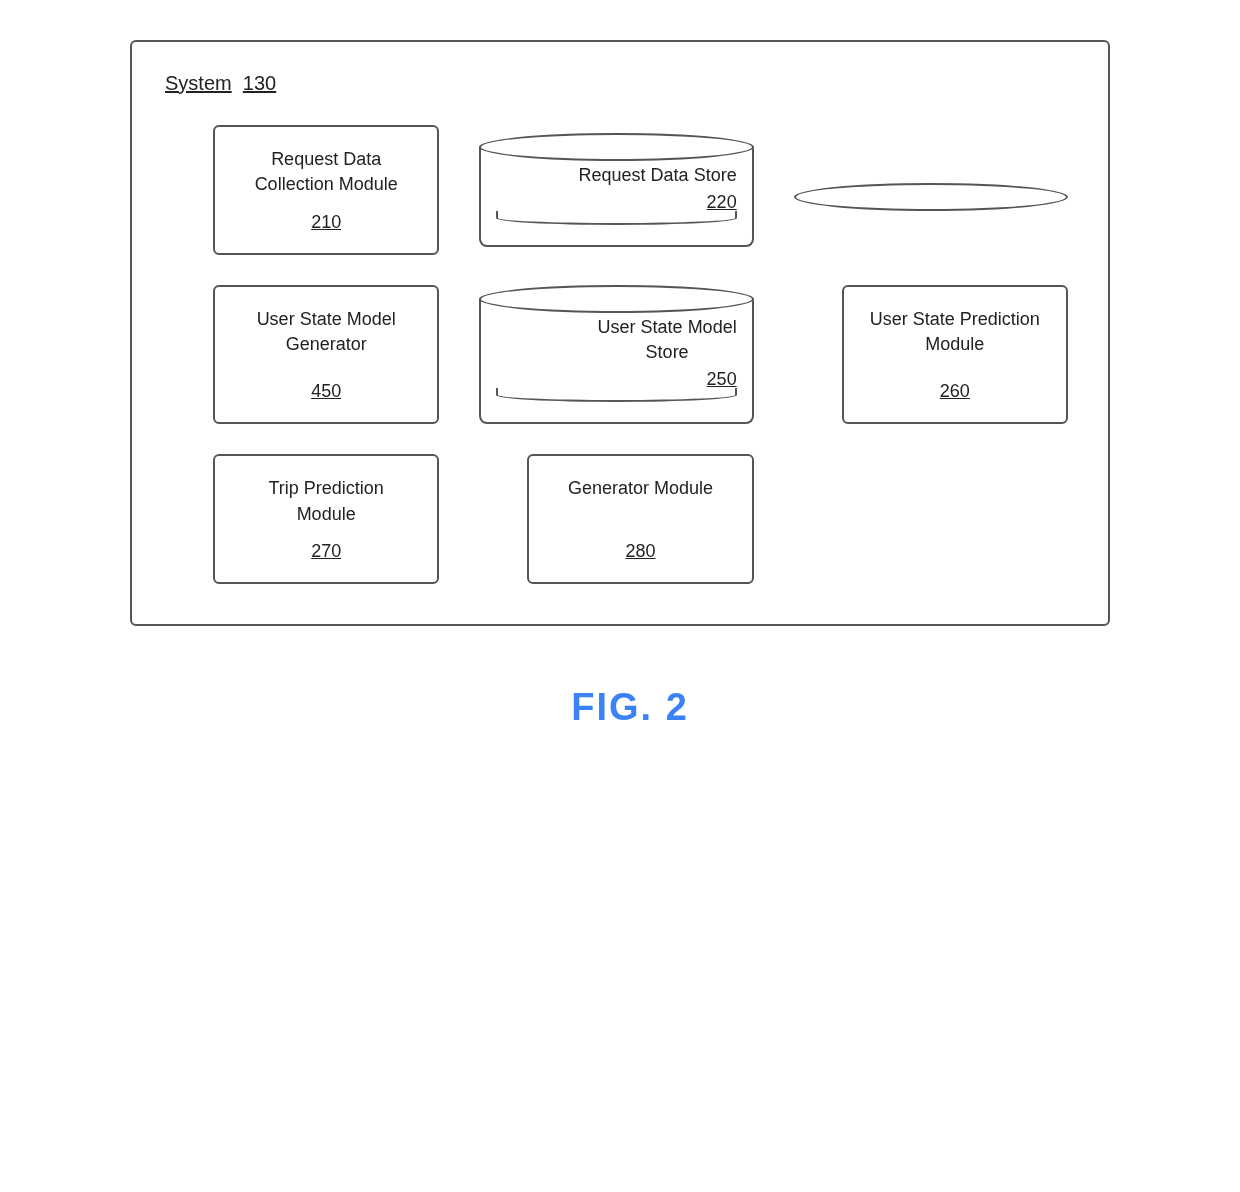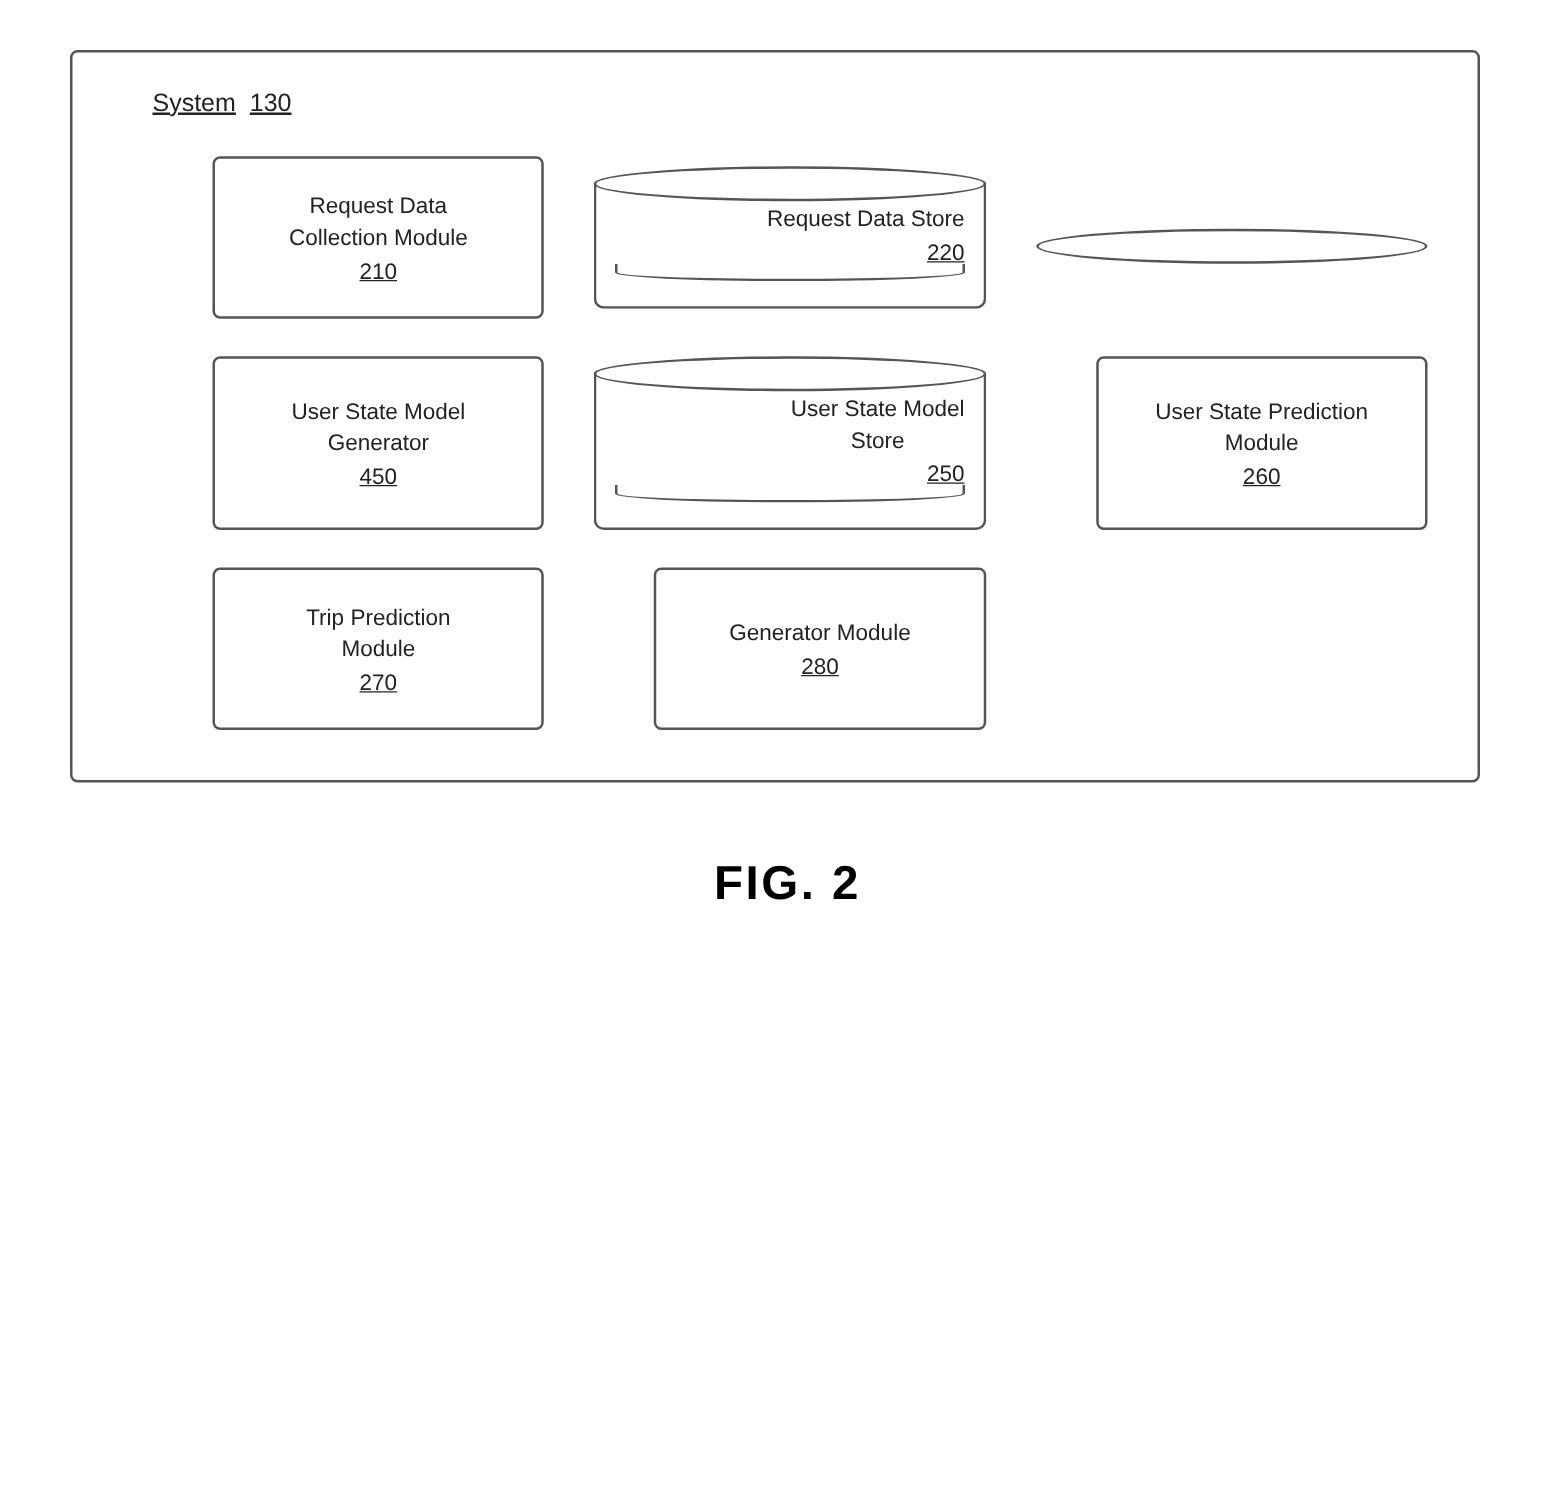--- a/index.html
+++ b/index.html
@@ -20,22 +20,22 @@
       background: #ffffff;
       display: flex;
       flex-direction: column;
       align-items: center;
       padding-top: 40px;
     }
 
     .diagram-outer {
       border: 2px solid #555;
       border-radius: 6px;
-      width: 1128px;
-      padding: 30px 40px 40px 64px;
+      width: 980px;
+      padding: 30px 40px 40px 33px;
       background: #fff;
       position: relative;
     }
 
     .system-label {
       font-size: 20px;
       color: #222;
       margin-bottom: 30px;
       display: inline-block;
     }
@@ -54,21 +54,21 @@
     .module-box {
       border: 2px solid #555;
       border-radius: 6px;
       padding: 20px 15px;
       text-align: center;
       background: #fff;
       min-height: 130px;
       display: flex;
       flex-direction: column;
       align-items: center;
-      justify-content: center;
+      justify-content: space-between;
       margin-left: 48px;
     }
 
     
     .cylinder-box {
       position: relative;
       text-align: center;
       background: #fff;
       display: flex;
       flex-direction: column;
@@ -123,21 +123,21 @@
     .module-number {
       font-size: 18px;
       text-decoration: underline;
       color: #222;
       margin-top: 4px;
     }
 
     .fig-label {
       font-size: 38px;
       font-weight: bold;
-      color: #000000;
+      color: #3b82f6;
       margin-top: 60px;
       letter-spacing: 2px;
       margin-left: 20px;
     }
   </style>
 </head>
 <body>
 
 <div class="page-container">
   <div class="diagram-outer">

